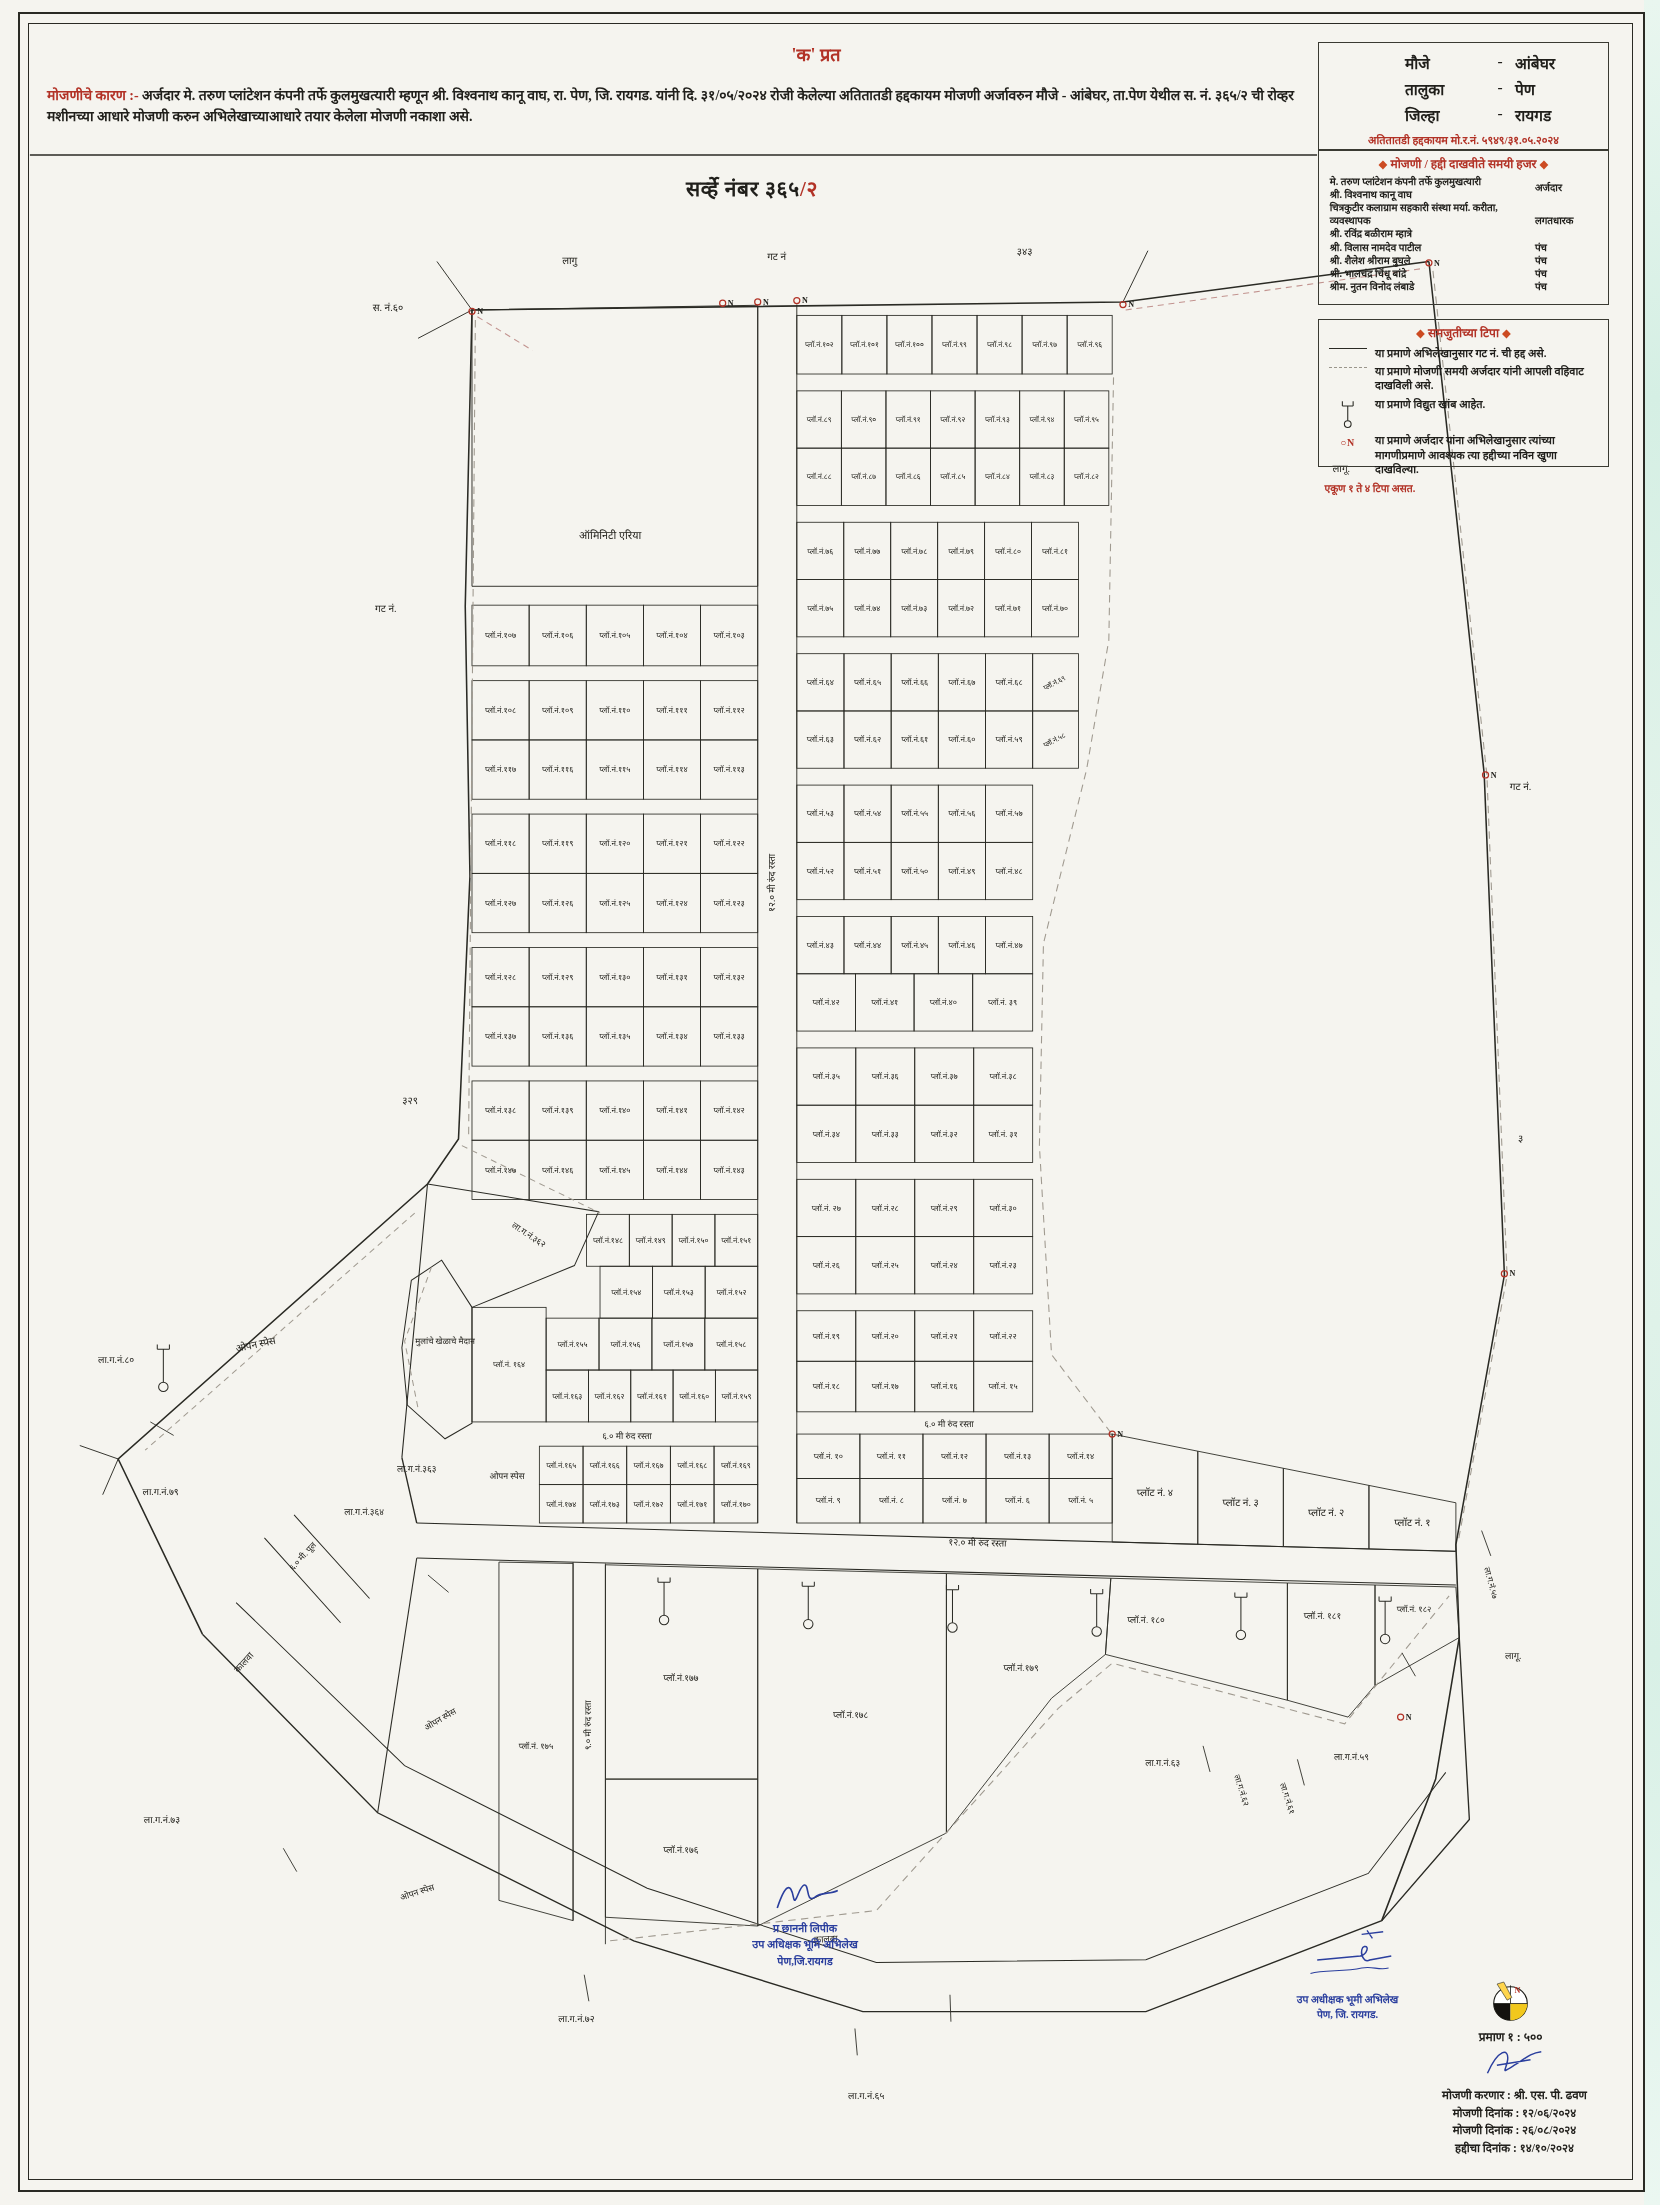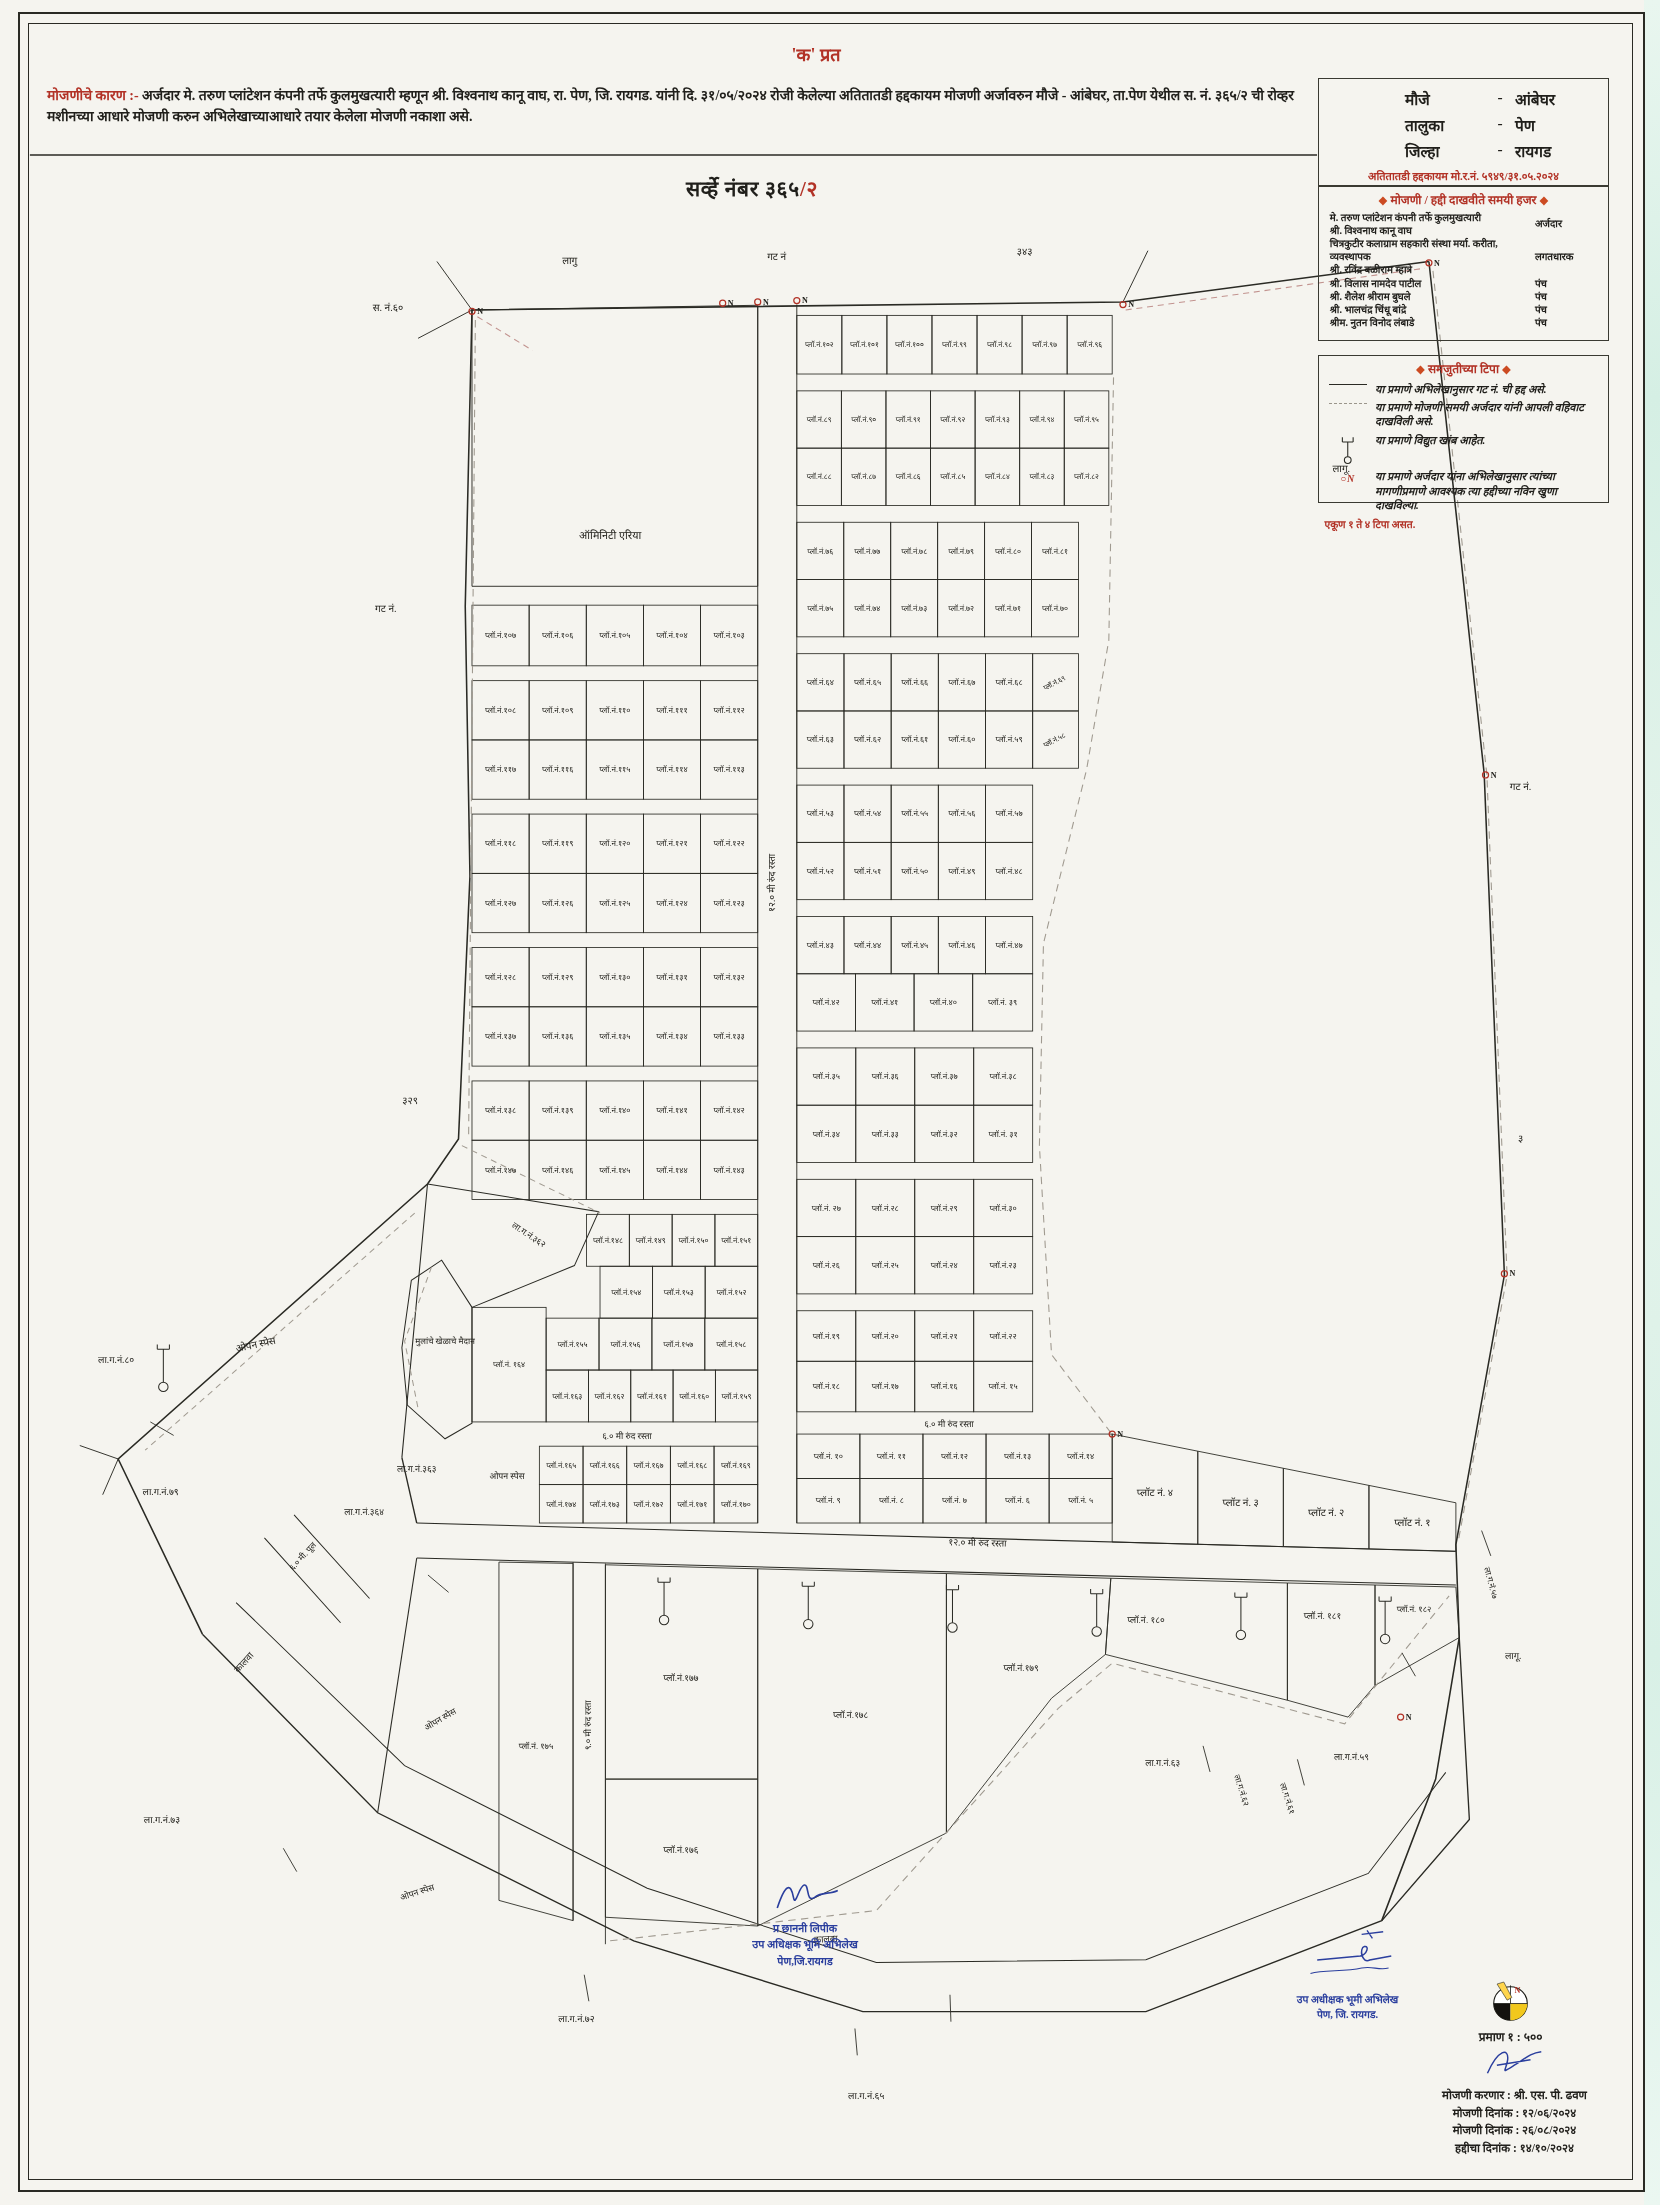--- a/index.html
+++ b/index.html
@@ -14,37 +14,37 @@
   #map{position:absolute;left:0;top:0;width:1661px;height:2205px;}
   #map text{font-family:"Liberation Serif","DejaVu Serif",serif;fill:#23221d;}
 
   .hdr-title{position:absolute;left:14px;top:42px;width:1604px;text-align:center;
              font-size:18px;font-weight:bold;}
   .reason{position:absolute;left:47px;top:85px;width:1254px;font-size:14px;line-height:1.5;
           font-weight:bold;text-align:left;}
   .map-title{position:absolute;left:270px;top:174px;width:964px;text-align:center;
              font-size:21px;font-weight:bold;letter-spacing:0.7px;}
 
-  .rbox{position:absolute;left:1318px;width:291px;border:1.3px solid #3a3a32;box-sizing:border-box;background:transparent;margin-top:36px;}
+  .rbox{position:absolute;left:1318px;width:291px;border:1.3px solid #3a3a32;box-sizing:border-box;background:transparent;}
   .info-box{top:42px;height:108px;padding:6.7px 0 0 0;}
   .irow{display:flex;font-size:15.5px;font-weight:bold;padding:2px 0 2px 86px;}
   .il{width:80px;}
   .idash{width:30px;text-align:center;}
   .icase{font-size:11px;text-align:center;margin-top:4px;font-weight:bold;}
 
   .present-box{top:150px;height:155px;padding:2.7px 5.4px;}
   .btitle{text-align:center;font-size:12px;font-weight:bold;margin:1.3px 0 2.7px 0;}
   .dmnd{color:#cc4b22;font-size:11.5px;}
   .prow{display:flex;justify-content:space-between;align-items:center;
         padding:0 2.7px 0 5.4px;font-size:10px;font-weight:bold;line-height:1.32;}
   .pname{flex:1;}
   .prole{width:65px;flex:none;text-align:left;}
 
   .notes-box{top:319px;height:148px;padding:2.7px 5.4px;}
-  .nrow{display:flex;gap:5.4px;padding:2px 1.3px;font-size:11px;font-weight:bold;line-height:1.3;align-items:flex-start;font-style:italic;}
+  .nrow{display:flex;gap:5.4px;padding:2px 1.3px;font-size:11px;font-weight:bold;line-height:1.3;align-items:flex-start;}
   .nsym{width:44px;flex:none;display:flex;justify-content:center;align-items:center;padding-top:2.7px;}
   .nsolid{width:38px;border-top:1.7px solid #2a2a24;}
   .ndash{width:38px;border-top:1.7px dashed #9a958b;}
   .non{color:#b23226;font-weight:bold;font-size:10px;letter-spacing:0.7px;}
   .nfooter{text-align:left;font-size:10.4px;font-weight:bold;margin-top:2.7px;}
 
   .sigblk{position:absolute;text-align:center;color:#2b3f9e;font-weight:bold;}
   .sig-clerk{left:694px;top:1877px;width:222px;font-size:10.8px;line-height:1.5;}
   .sig-officer{left:1233px;top:1929px;width:229px;font-size:10.4px;line-height:1.5;}
   .scaleblk{position:absolute;left:1387px;top:1980px;width:247px;text-align:center;}

